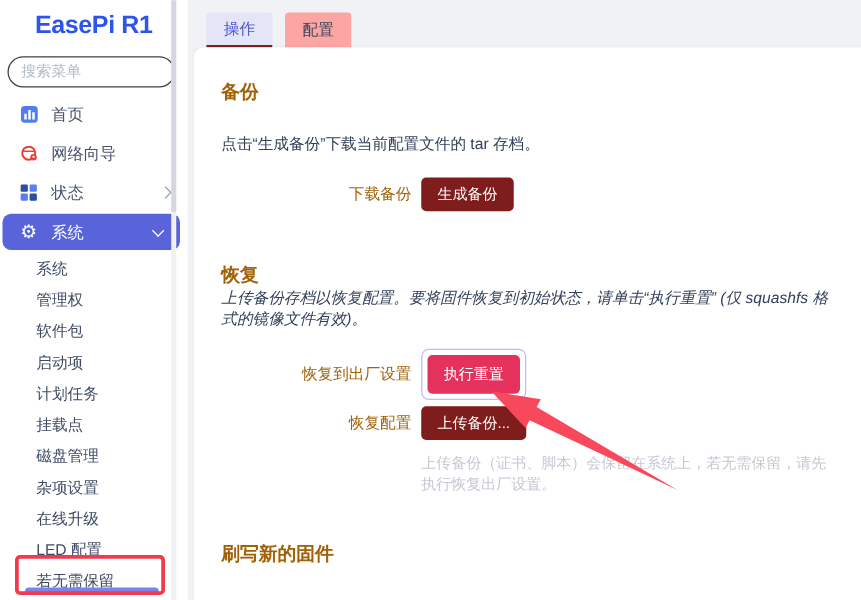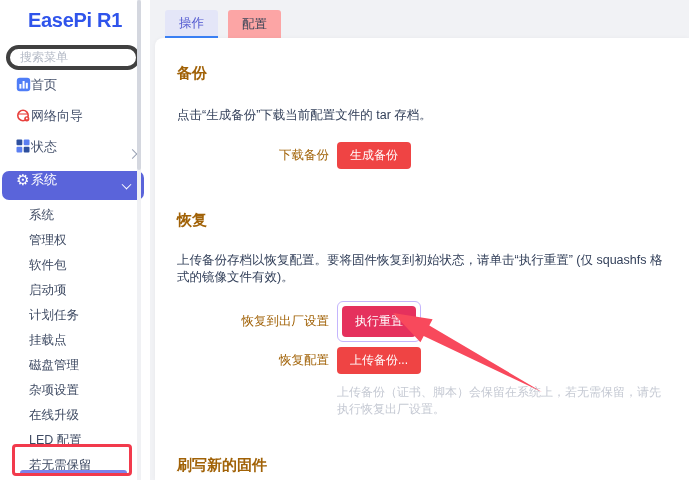--- a/index.html
+++ b/index.html
@@ -17,29 +17,29 @@
     background:#ffffff;z-index:2;
   }
   .logo{
     margin:9px 0 0 0;text-align:center;
     font-size:20px;font-weight:800;letter-spacing:-0.3px;
     color:#2f54eb;
   }
   .search-wrap{margin:13px 10px 4px 6px;}
   .search-input{
     width:100%;box-sizing:border-box;height:25px;
-    border:4px solid #404040;border-radius:13px;
+    border:1px solid #404040;border-radius:13px;
     padding:0 10px;font-size:12px;color:#55607a;outline:none;
     font-family:Liberation Serif, serif;
   }
   .search-input::placeholder{color:#b4bac6;}
   .nav{margin-top:6px;}
   .nav-item{
-    height:31px;display:flex;
-    padding-left:15px;
+    height:31px;display:flex;align-items:center;
+    padding-left:15px;gap:10px;
     font-size:13px;color:#47536d;cursor:pointer;position:relative;
   }
   .nav-item .chev{
     position:absolute;right:14px;top:50%;
     width:6px;height:6px;border:solid #9aa2b4;border-width:1.5px 1.5px 0 0;
   }
   .chev-right{transform:translateY(-50%) rotate(45deg);}
   .chev-down{transform:translateY(-70%) rotate(135deg);border-color:#ffffff !important;}
   .nav-item.active{
     background:#5a64da;color:#ffffff;border-radius:7px;
@@ -67,21 +67,21 @@
 
   
   .tabs{position:absolute;left:165px;top:10px;display:flex;gap:10px;z-index:1;}
   .tab{
     height:28px;padding:0 14px;display:flex;align-items:center;
     font-size:12.5px;border-radius:3px 3px 0 0;cursor:pointer;
     background:#fca5a5;color:#3a4557;
   }
   .tab.active{
     background:#e4e6f8;color:#4d55cf;
-    border-bottom:2px solid #3b82f6;height:26px;
+    border-bottom:2px solid #7f1d1d;height:26px;
   }
 
   
   .card{
     position:absolute;left:155px;top:38px;width:534px;height:442px;
     background:#ffffff;border-radius:8px 0 0 0;z-index:1;
     box-shadow:0 0 4px rgba(0,0,0,0.04);
   }
   .card-inner{padding:26px 20px 0 22px;}
   .sec-title{font-size:15px;font-weight:bold;color:#a16207;margin:0;}
@@ -90,31 +90,31 @@
   .form-row{display:flex;align-items:center;}
   .form-label{
     width:152px;text-align:right;margin-right:8px;
     font-size:12.5px;color:#a16207;flex:0 0 152px;
   }
   .btn{
     border:none;border-radius:4px;color:#ffffff;font-size:12px;
     padding:7px 13px;cursor:pointer;line-height:13px;
     font-family:"Liberation Sans","DejaVu Sans",sans-serif;
   }
-  .btn-primary{background:#ef4444;}
+  .btn-primary{background:#7f1d1d;}
   .btn-danger{background:#e5315d;padding:9px 13px;}
   .anno-box-btn{
     display:inline-flex;border:1px solid #c4b5fd;border-radius:6px;padding:4px;
   }
   .hint{
     margin:10px 0 0 160px;font-size:12px;color:#c5c9d3;
   }
   .row1{margin-top:18px;}
   .title2{margin-top:42px;}
-  .desc2{margin-top:22px;}
+  .desc2{font-style:italic;}
   .row2{margin-top:15px;}
   .row3{margin-top:5px;}
   .title3{margin-top:38px;}
 
   
   .arrow-svg{position:absolute;left:380px;top:300px;z-index:6;pointer-events:none;}
 </style>
 </head>
 <body>
 

